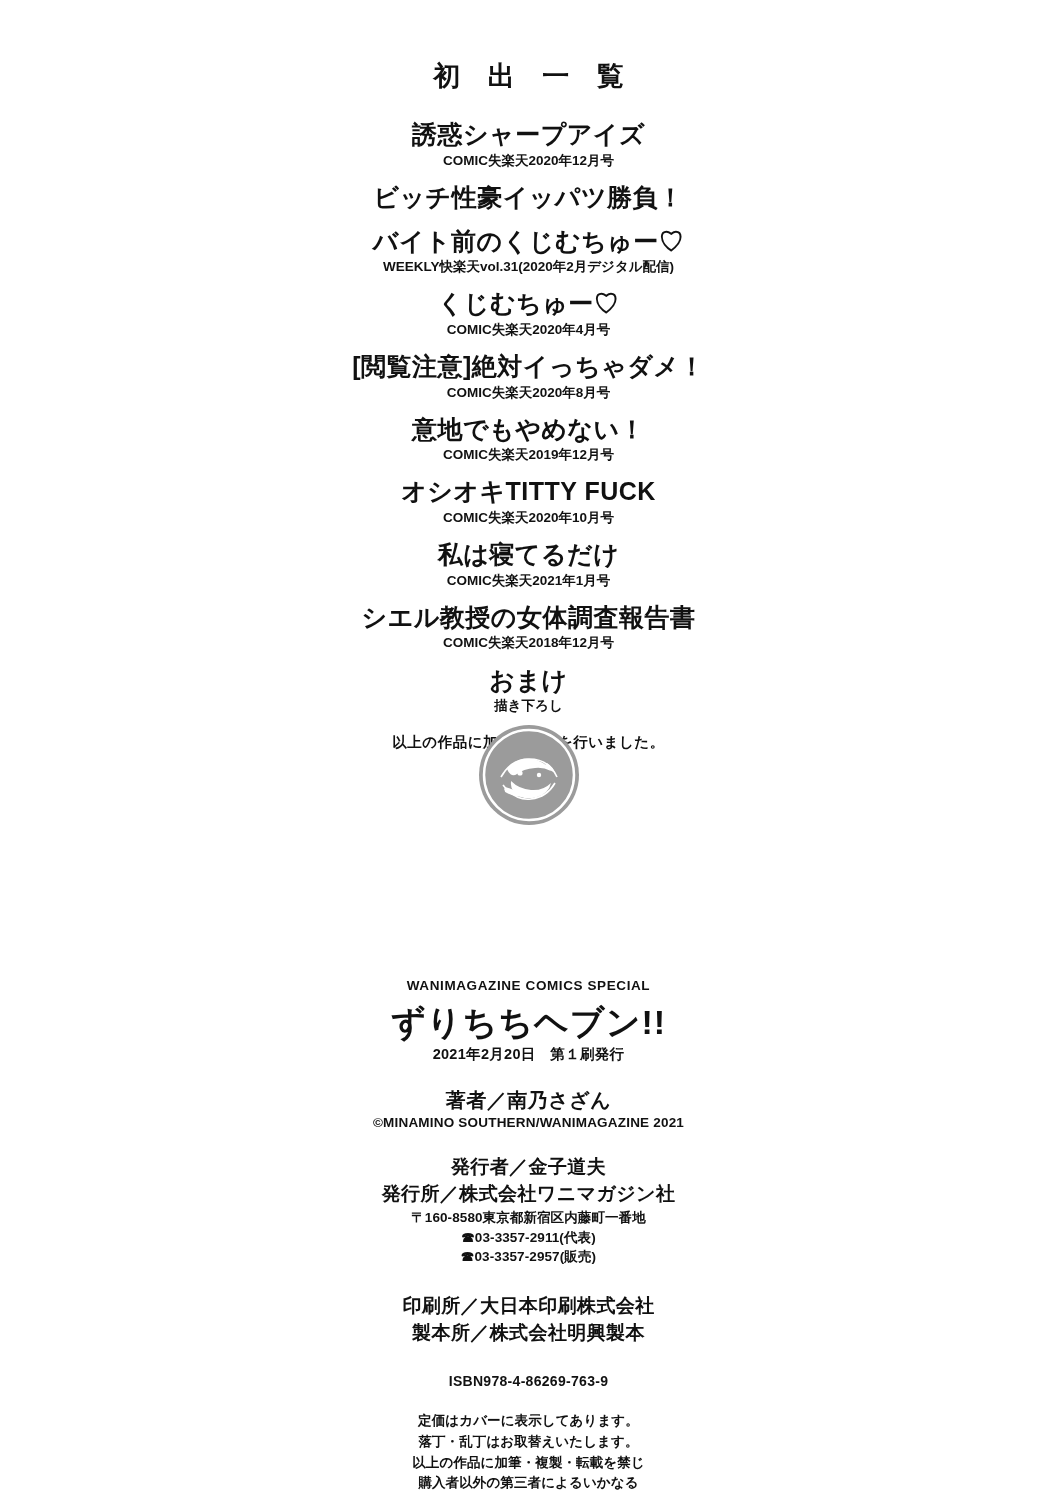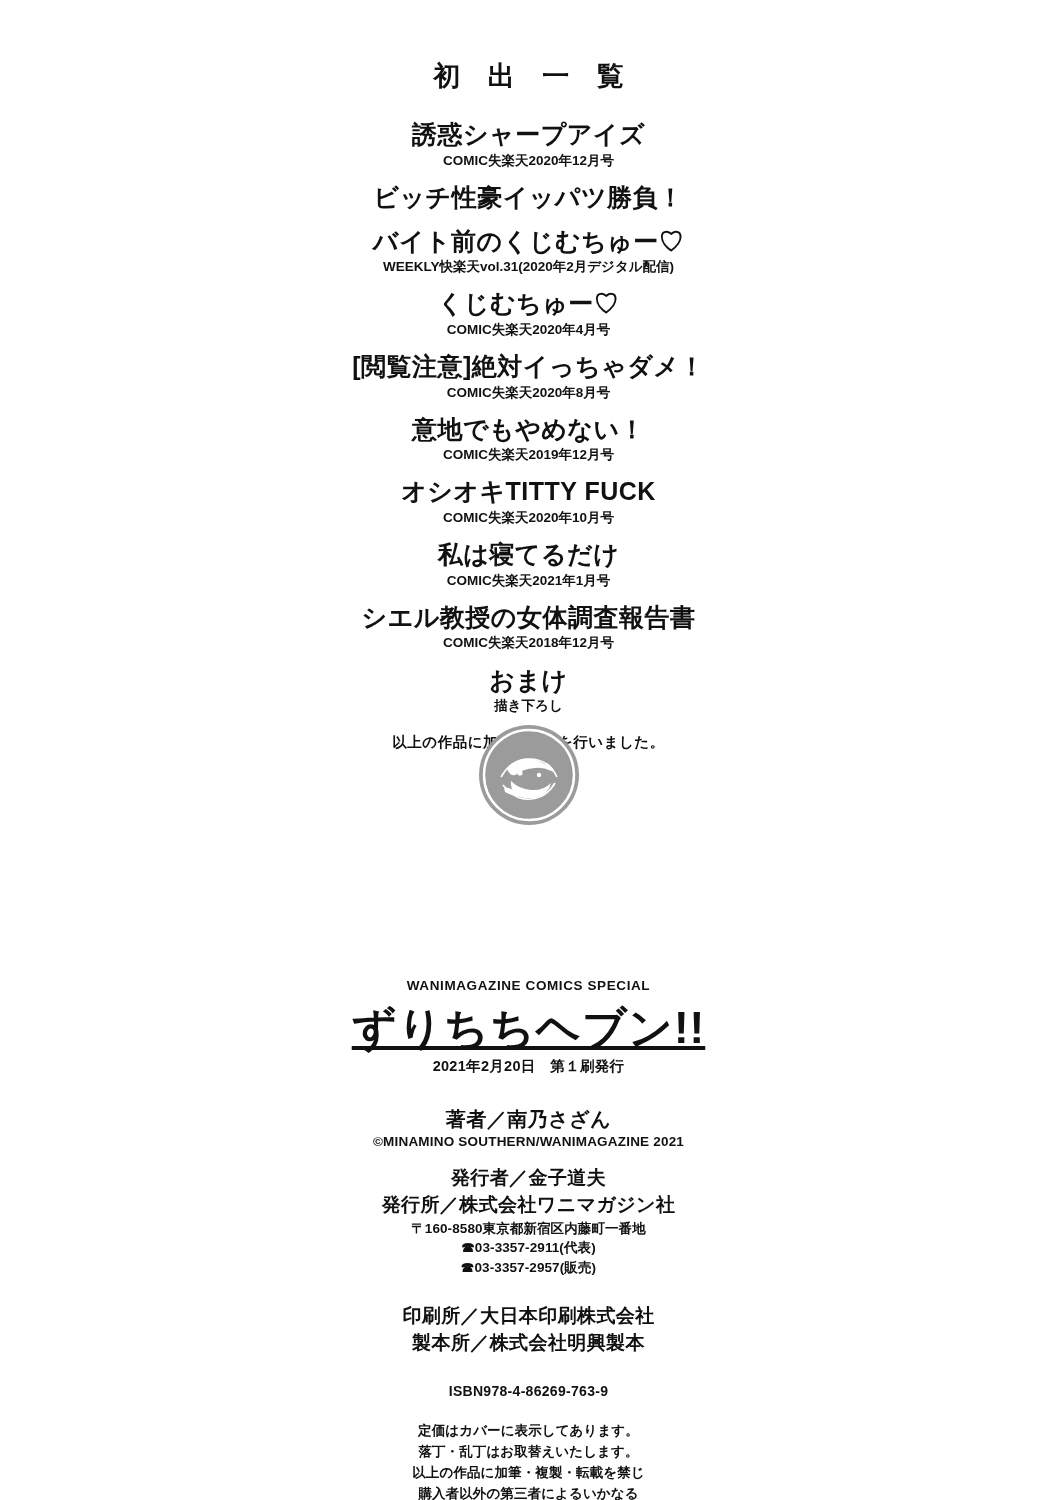--- a/index.html
+++ b/index.html
@@ -83,45 +83,44 @@
     width: 100%;
     text-align: center;
   }
   .imprint-label {
     font-size: 13.5px;
     font-weight: bold;
     letter-spacing: 0.6px;
     margin-bottom: 10px;
   }
   .book-title {
-    font-size: 44px;
+    font-size: 34px;
     font-weight: bold;
     letter-spacing: 1px;
     line-height: 1.15;
     margin-bottom: 3px;
-    text-decoration: underline;
   }
   .book-date {
     font-size: 14.5px;
     font-weight: bold;
     letter-spacing: 0.3px;
-    margin-bottom: 30px;
+    margin-bottom: 23px;
   }
   .author-line {
     font-size: 20px;
     font-weight: bold;
     letter-spacing: 0.5px;
     line-height: 1.3;
   }
   .copyright-line {
     font-size: 13.5px;
     font-weight: bold;
     letter-spacing: 0.2px;
     margin-top: 2px;
-    margin-bottom: 16px;
+    margin-bottom: 24px;
   }
   .pub-line-big {
     font-size: 19px;
     font-weight: bold;
     line-height: 1.42;
     letter-spacing: 0.4px;
   }
   .pub-line-small {
     font-size: 13.5px;
     font-weight: bold;

